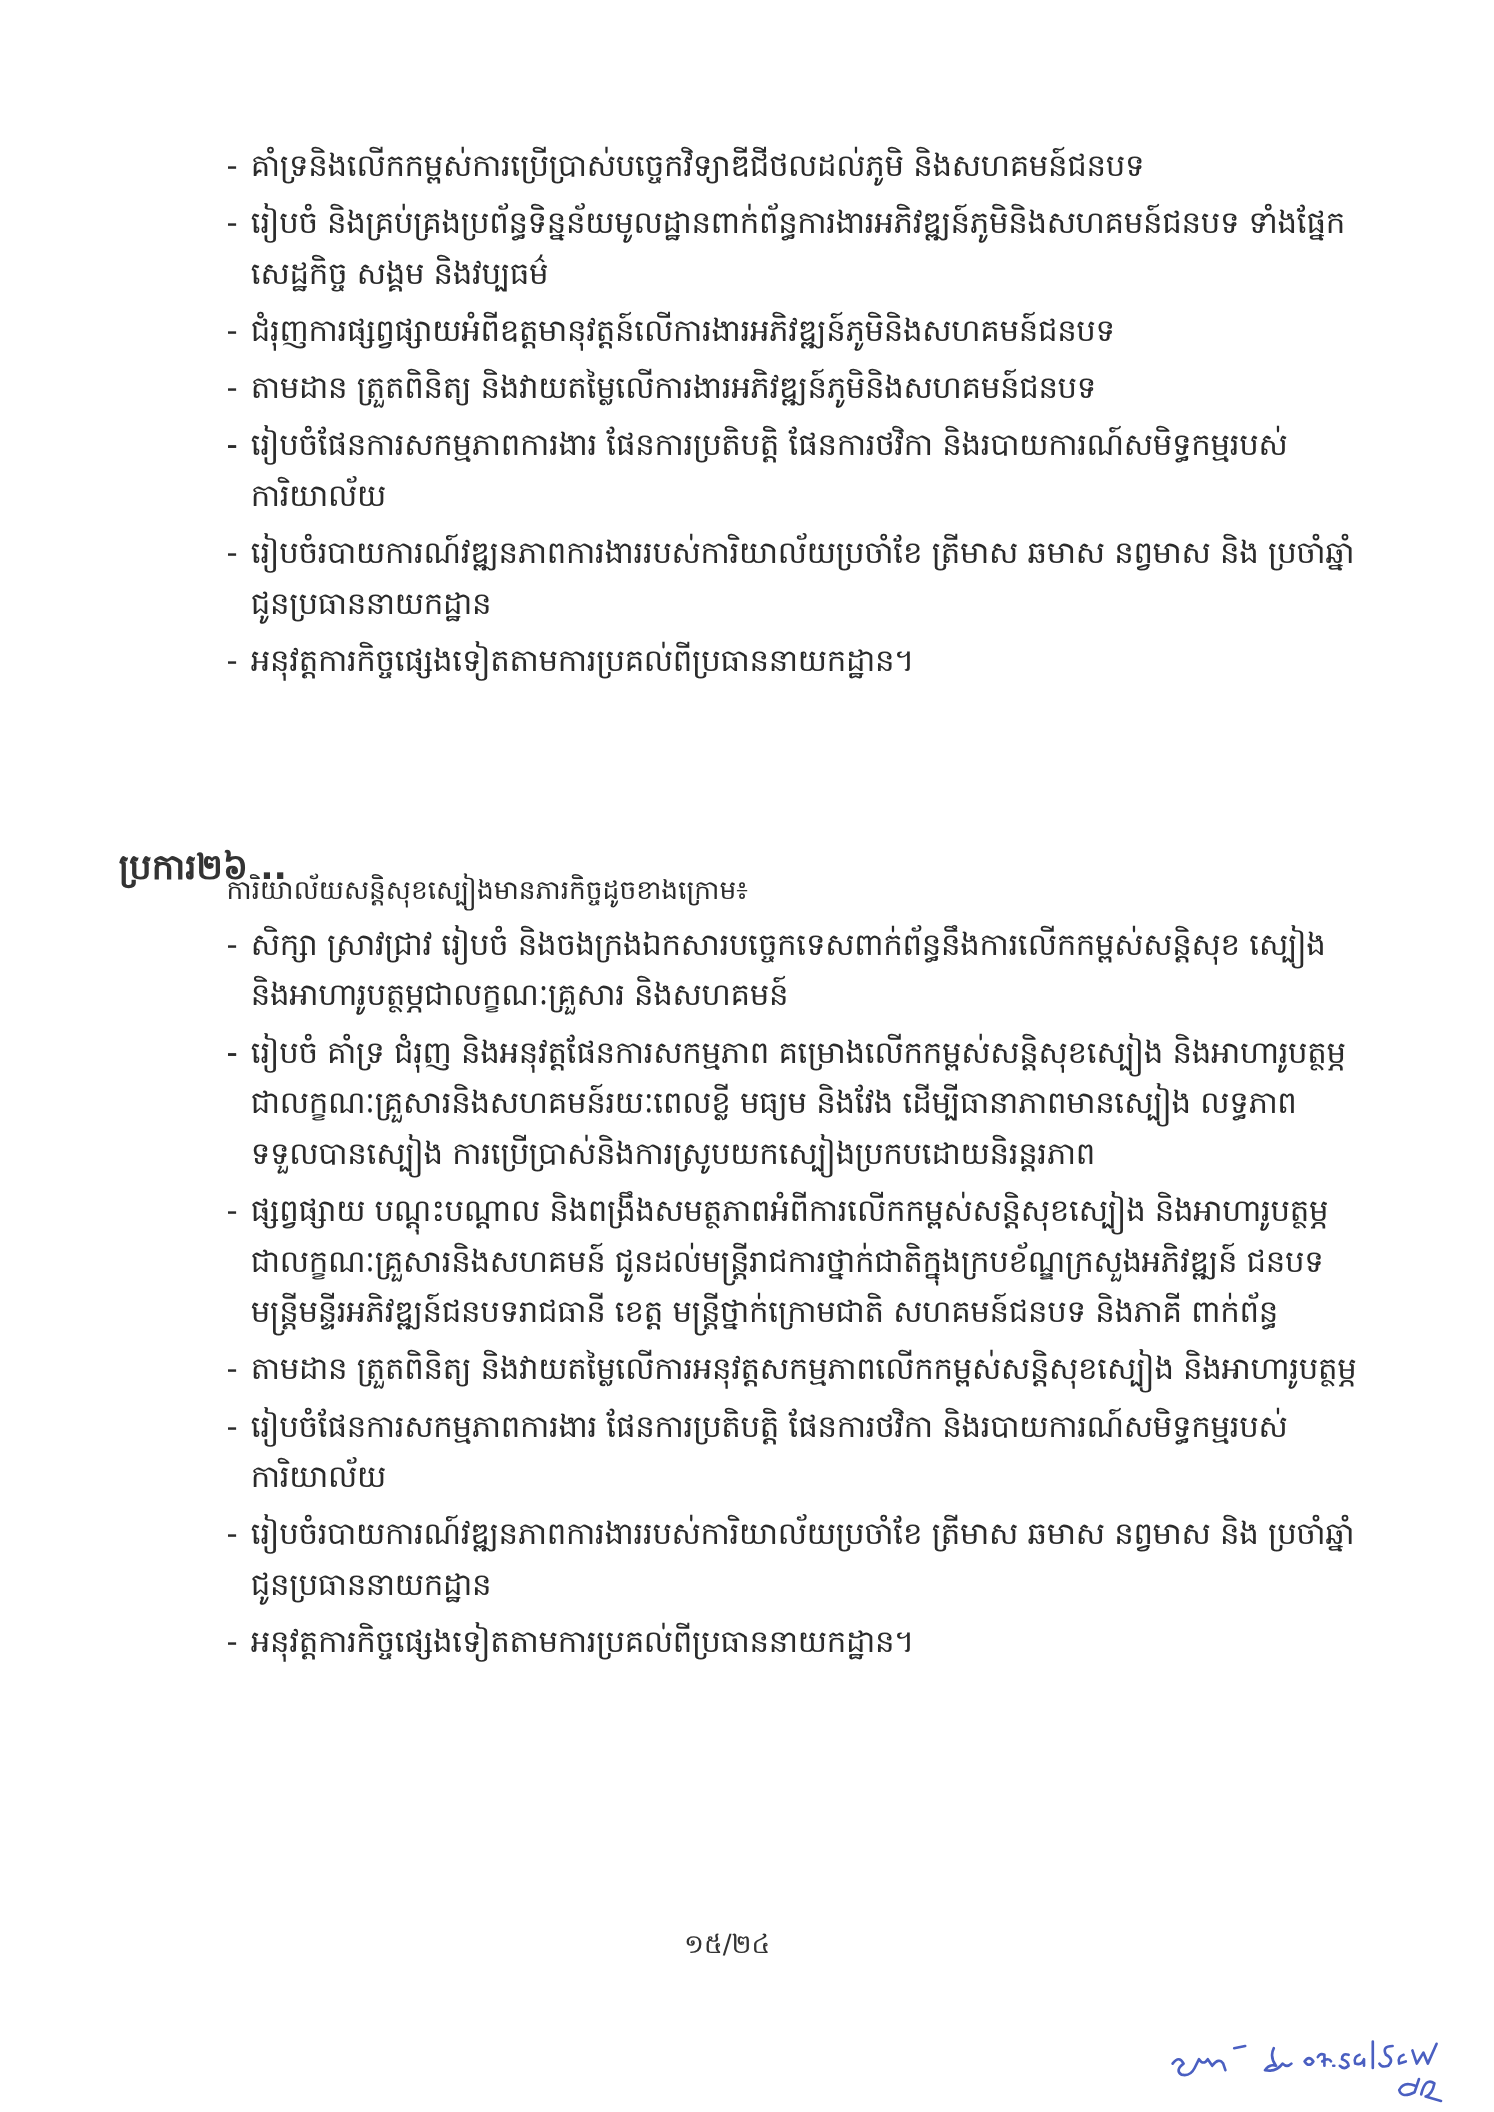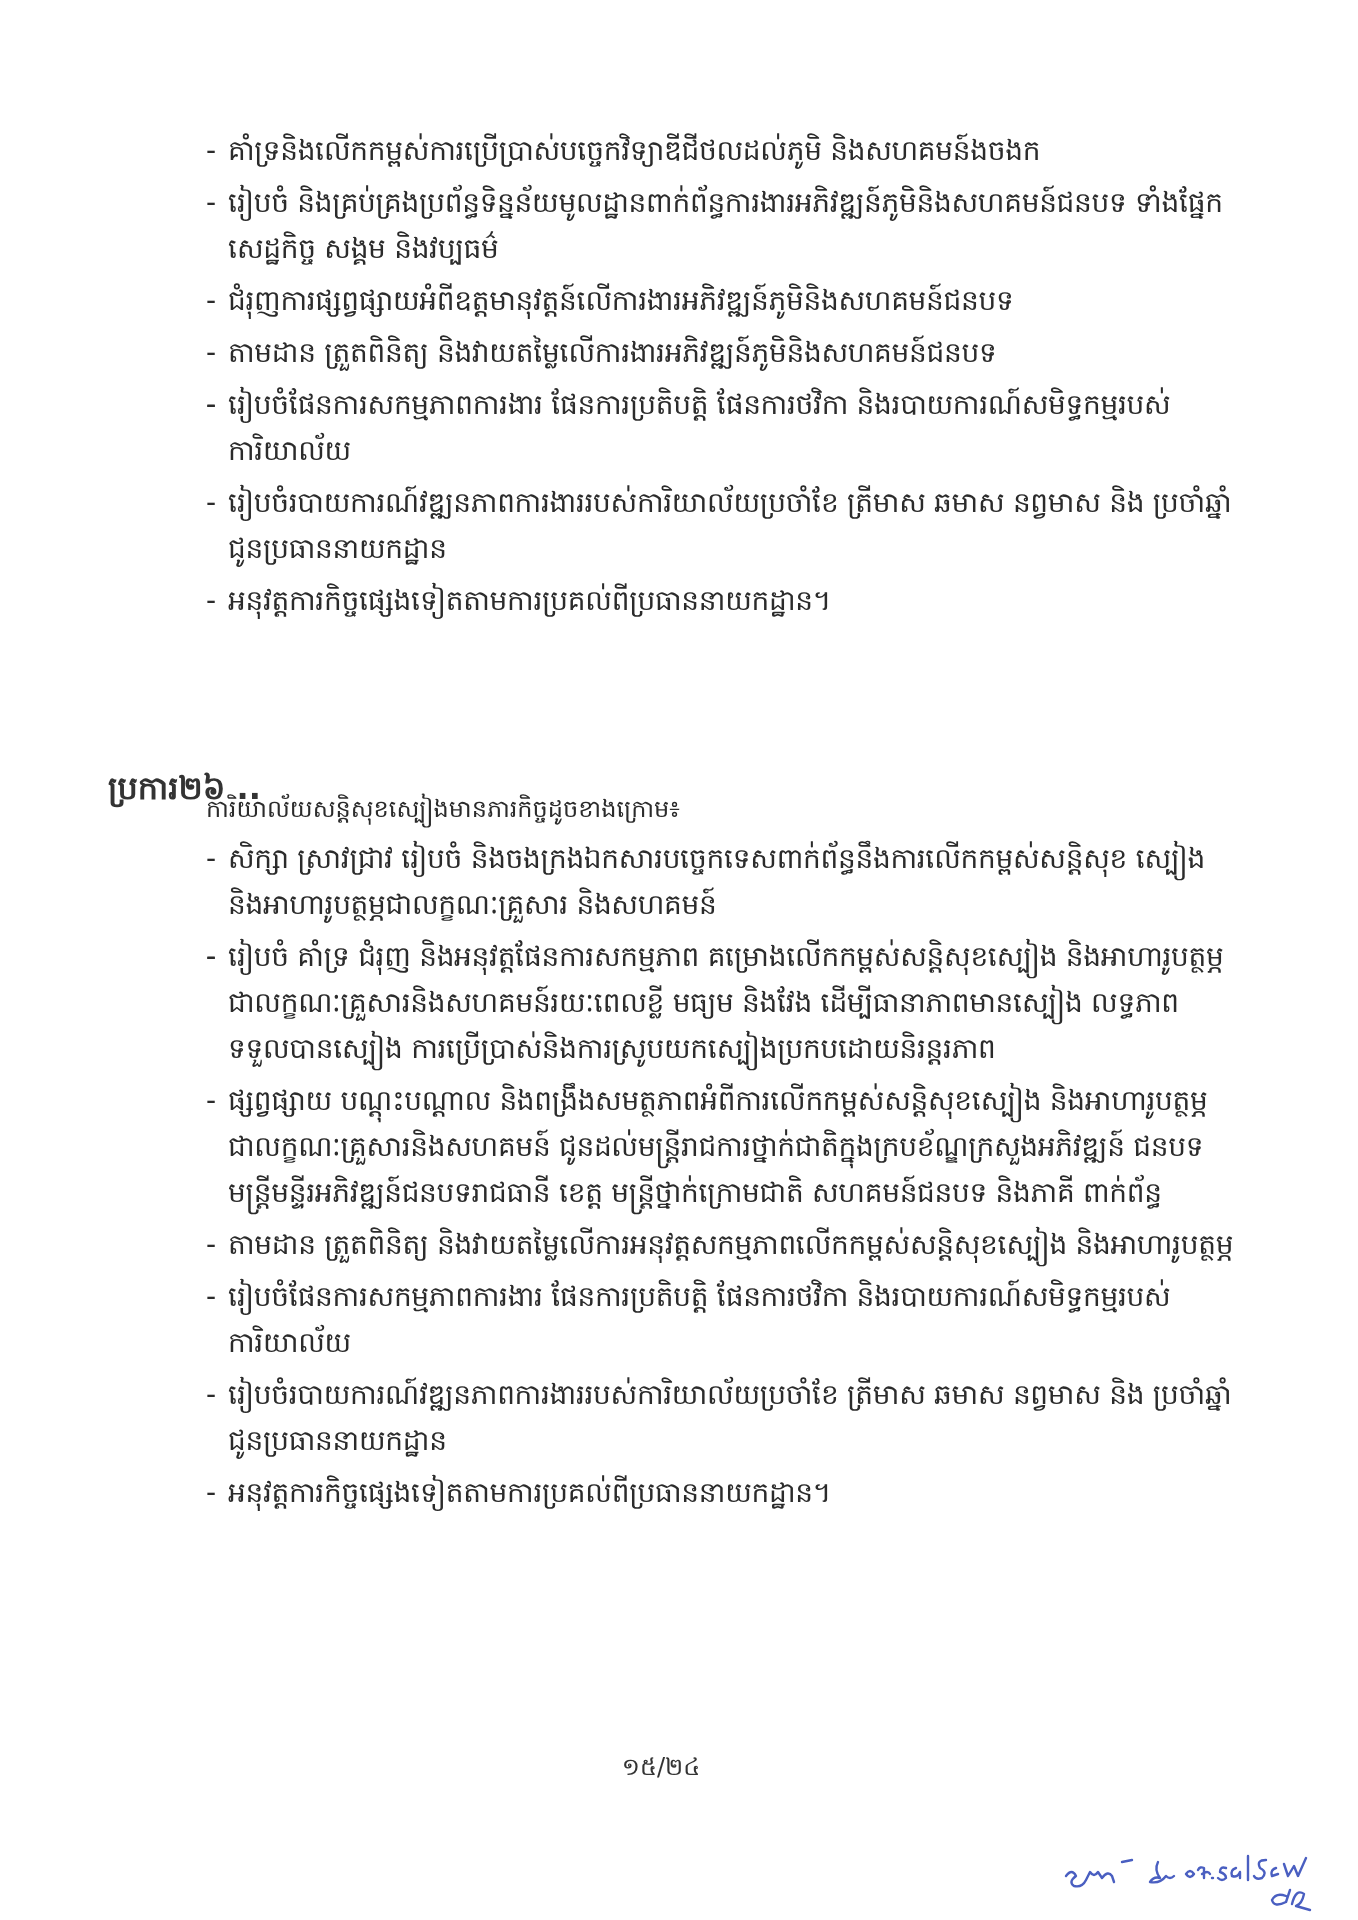--- a/index.html
+++ b/index.html
@@ -72,21 +72,21 @@
       height: 72px;
     }
     .signature svg { width: 100%; height: 100%; }
   </style>
 </head>
 <body>
 
 <div class="page">
 
   <div class="list" style="top:128px;">
-    <div class="item"><span class="dash">-</span><span>គាំទ្រនិងលើកកម្ពស់ការប្រើប្រាស់បច្ចេកវិទ្យាឌីជីថលដល់ភូមិ និងសហគមន៍ងចងក</span></div>
+    <div class="item"><span class="dash">-</span><span>គាំទ្រនិងលើកកម្ពស់ការប្រើប្រាស់បច្ចេកវិទ្យាឌីជីថលដល់ភូមិ និងសហគមន៍ជនបទ</span></div>
     <div class="item"><span class="dash">-</span><span>រៀបចំ និងគ្រប់គ្រងប្រព័ន្ធទិន្នន័យមូលដ្ឋានពាក់ព័ន្ធការងារអភិវឌ្ឍន៍ភូមិនិងសហគមន៍ជនបទ ទាំងផ្នែកសេដ្ឋកិច្ច សង្គម និងវប្បធម៌</span></div>
     <div class="item"><span class="dash">-</span><span>ជំរុញការផ្សព្វផ្សាយអំពីឧត្តមានុវត្តន៍លើការងារអភិវឌ្ឍន៍ភូមិនិងសហគមន៍ជនបទ</span></div>
     <div class="item"><span class="dash">-</span><span>តាមដាន ត្រួតពិនិត្យ និងវាយតម្លៃលើការងារអភិវឌ្ឍន៍ភូមិនិងសហគមន៍ជនបទ</span></div>
     <div class="item"><span class="dash">-</span></div>
     <div class="item"><span class="dash">-</span><span>រៀបចំផែនការសកម្មភាពការងារ ផែនការប្រតិបត្តិ ផែនការថវិកា និងរបាយការណ៍សមិទ្ធកម្មរបស់ ការិយាល័យ</span></div>
     <div class="item"><span class="dash">-</span><span>រៀបចំរបាយការណ៍វឌ្ឍនភាពការងាររបស់ការិយាល័យប្រចាំខែ ត្រីមាស ឆមាស នព្វមាស និង ប្រចាំឆ្នាំ ជូនប្រធាននាយកដ្ឋាន</span></div>
     <div class="item"><span class="dash">-</span><span>អនុវត្តការកិច្ចផ្សេងទៀតតាមការប្រគល់ពីប្រធាននាយកដ្ឋាន។</span></div>
   </div>
 
   <div class="heading">ប្រការ២៦ ..</div>

